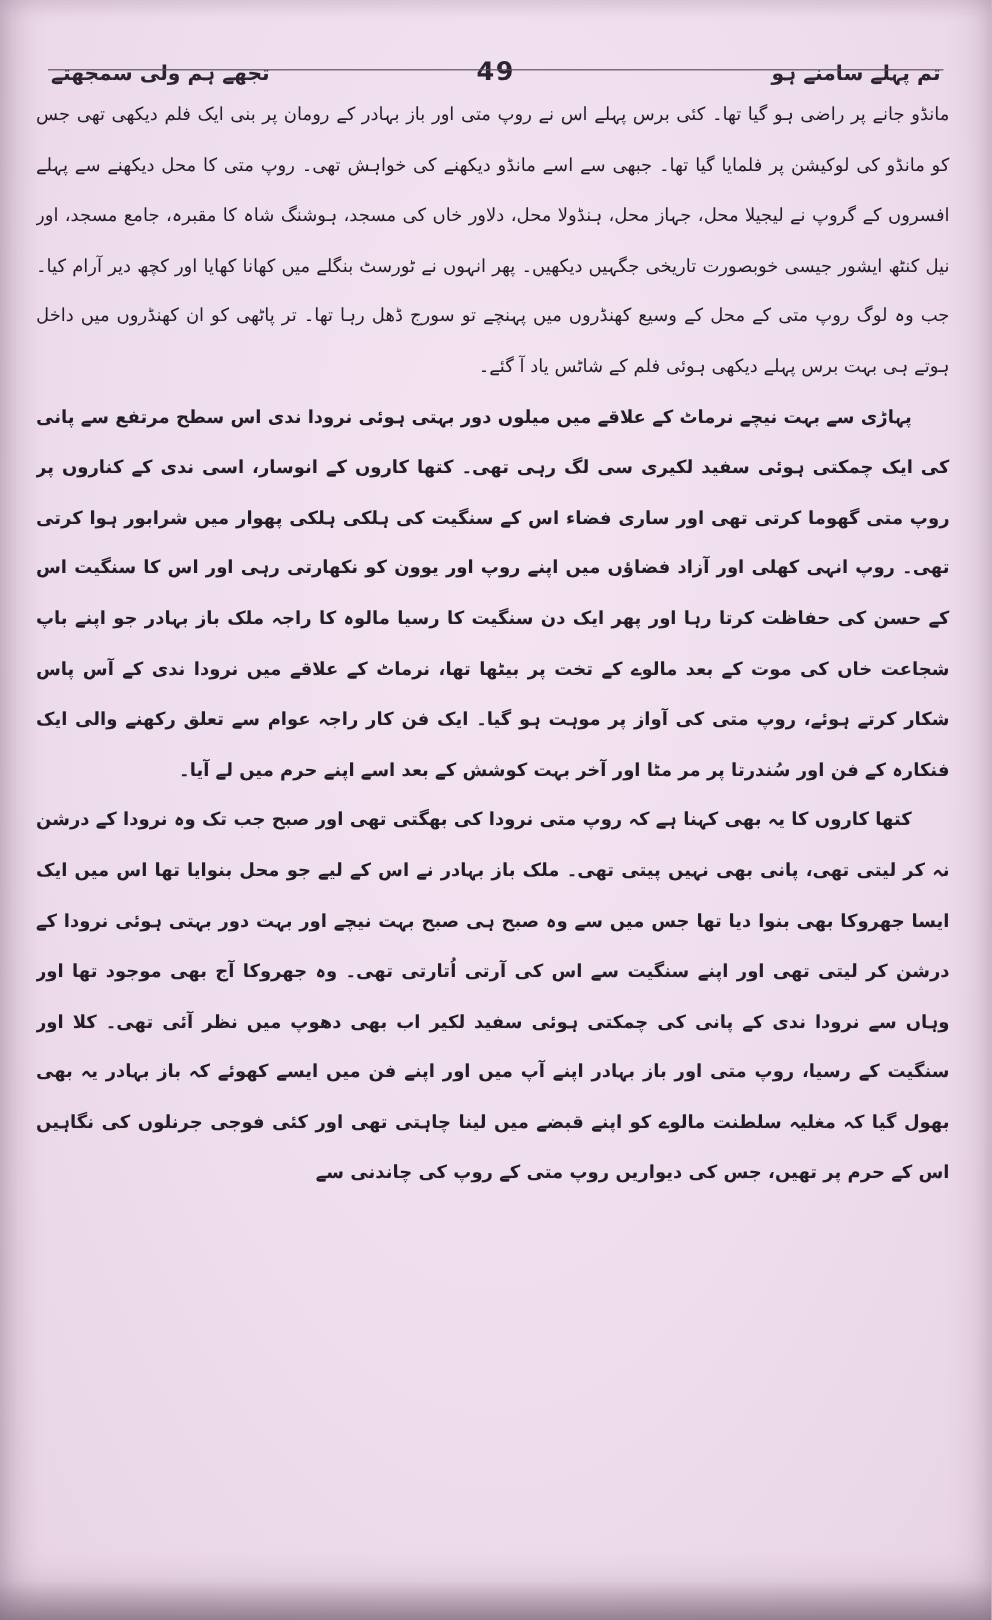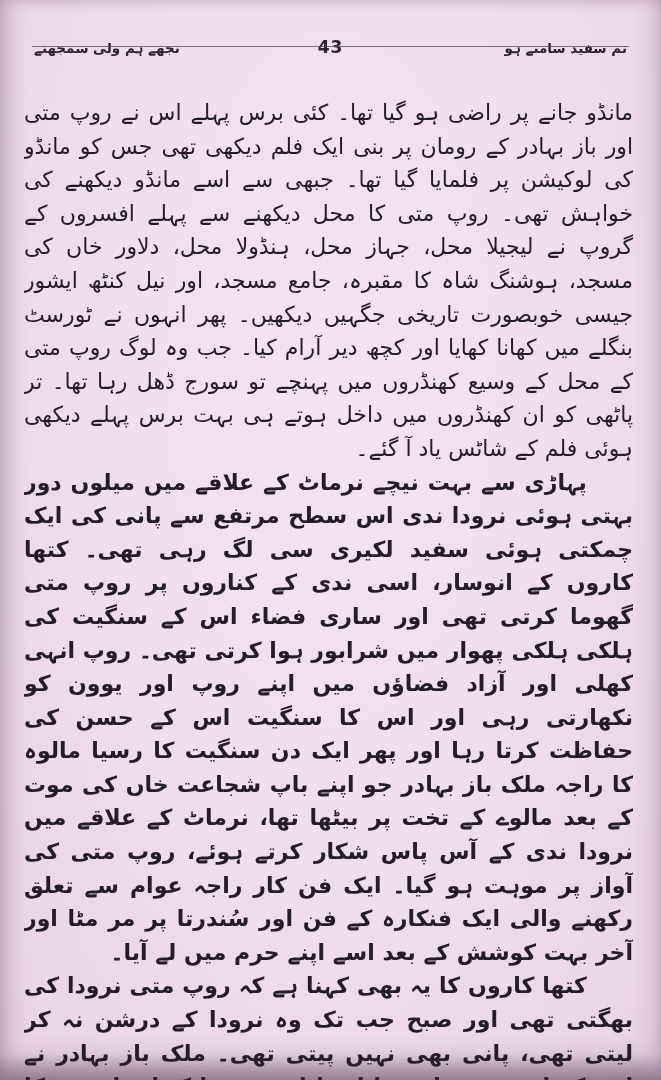--- a/index.html
+++ b/index.html
@@ -58,25 +58,24 @@
   }
   .body-text {
     position: absolute;
     top: 60px;
     right: 28px;
     left: 24px;
     bottom: 0;
     direction: rtl;
     text-align: justify;
     text-justify: inter-word;
-    font-size: 22px;
+    font-size: 12px;
     line-height: 33.6px;
     font-weight: 500;
     overflow: hidden;
-    margin-top: 36px;
   }
   .body-text p {
     margin: 0;
     padding: 0;
   }
   .body-text p.indent {
     text-indent: 2.1em;
     font-weight: bold;
   }
   .bottom-shade {
@@ -86,22 +85,22 @@
     background: linear-gradient(180deg, rgba(70,45,65,0) 0%, rgba(70,45,65,0.30) 100%);
     pointer-events: none;
   }
 </style>
 </head>
 <body>
 
 <div class="page">
 
   <div class="running-head">
-    <span class="side start">تم سفید سامنے ہو</span>
-    <span class="folio">43</span>
+    <span class="side start">تم پہلے سامنے ہو</span>
+    <span class="folio">49</span>
     <span class="side end">تجھے ہم ولی سمجھتے</span>
   </div>
 
   <hr class="head-rule">
 
   <div class="body-text">
     <p>مانڈو جانے پر راضی ہو گیا تھا۔ کئی برس پہلے اس نے روپ متی اور باز بہادر کے رومان پر بنی ایک فلم دیکھی تھی جس کو مانڈو کی لوکیشن پر فلمایا گیا تھا۔ جبھی سے اسے مانڈو دیکھنے کی خواہش تھی۔ روپ متی کا محل دیکھنے سے پہلے افسروں کے گروپ نے لیجیلا محل، جہاز محل، ہنڈولا محل، دلاور خاں کی مسجد، ہوشنگ شاہ کا مقبرہ، جامع مسجد، اور نیل کنٹھ ایشور جیسی خوبصورت تاریخی جگہیں دیکھیں۔ پھر انہوں نے ٹورسٹ بنگلے میں کھانا کھایا اور کچھ دیر آرام کیا۔ جب وہ لوگ روپ متی کے محل کے وسیع کھنڈروں میں پہنچے تو سورج ڈھل رہا تھا۔ تر پاٹھی کو ان کھنڈروں میں داخل ہوتے ہی بہت برس پہلے دیکھی ہوئی فلم کے شاٹس یاد آ گئے۔</p>
     <p class="indent">پہاڑی سے بہت نیچے نرماٹ کے علاقے میں میلوں دور بہتی ہوئی نرودا ندی اس سطح مرتفع سے پانی کی ایک چمکتی ہوئی سفید لکیری سی لگ رہی تھی۔ کتھا کاروں کے انوسار، اسی ندی کے کناروں پر روپ متی گھوما کرتی تھی اور ساری فضاء اس کے سنگیت کی ہلکی ہلکی پھوار میں شرابور ہوا کرتی تھی۔ روپ انہی کھلی اور آزاد فضاؤں میں اپنے روپ اور یوون کو نکھارتی رہی اور اس کا سنگیت اس کے حسن کی حفاظت کرتا رہا اور پھر ایک دن سنگیت کا رسیا مالوہ کا راجہ ملک باز بہادر جو اپنے باپ شجاعت خاں کی موت کے بعد مالوے کے تخت پر بیٹھا تھا، نرماٹ کے علاقے میں نرودا ندی کے آس پاس شکار کرتے ہوئے، روپ متی کی آواز پر موہت ہو گیا۔ ایک فن کار راجہ عوام سے تعلق رکھنے والی ایک فنکارہ کے فن اور سُندرتا پر مر مٹا اور آخر بہت کوشش کے بعد اسے اپنے حرم میں لے آیا۔</p>
     <p class="indent">کتھا کاروں کا یہ بھی کہنا ہے کہ روپ متی نرودا کی بھگتی تھی اور صبح جب تک وہ نرودا کے درشن نہ کر لیتی تھی، پانی بھی نہیں پیتی تھی۔ ملک باز بہادر نے اس کے لیے جو محل بنوایا تھا اس میں ایک ایسا جھروکا بھی بنوا دیا تھا جس میں سے وہ صبح ہی صبح بہت نیچے اور بہت دور بہتی ہوئی نرودا کے درشن کر لیتی تھی اور اپنے سنگیت سے اس کی آرتی اُتارتی تھی۔ وہ جھروکا آج بھی موجود تھا اور وہاں سے نرودا ندی کے پانی کی چمکتی ہوئی سفید لکیر اب بھی دھوپ میں نظر آئی تھی۔ کلا اور سنگیت کے رسیا، روپ متی اور باز بہادر اپنے آپ میں اور اپنے فن میں ایسے کھوئے کہ باز بہادر یہ بھی بھول گیا کہ مغلیہ سلطنت مالوے کو اپنے قبضے میں لینا چاہتی تھی اور کئی فوجی جرنلوں کی نگاہیں اس کے حرم پر تھیں، جس کی دیواریں روپ متی کے روپ کی چاندنی سے</p>
   </div>

